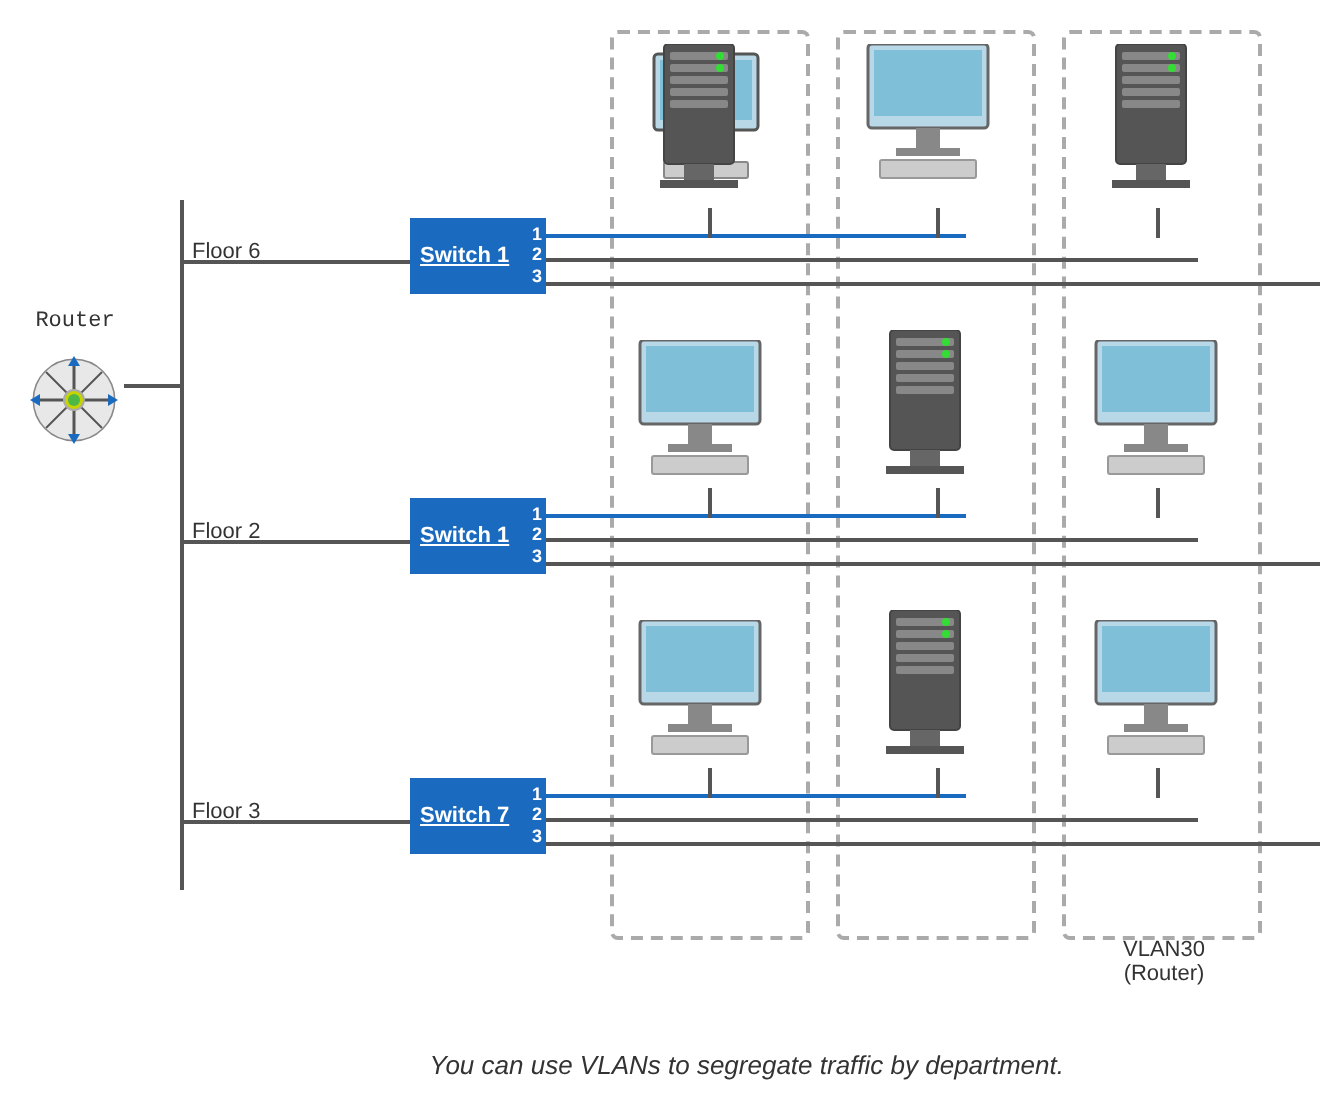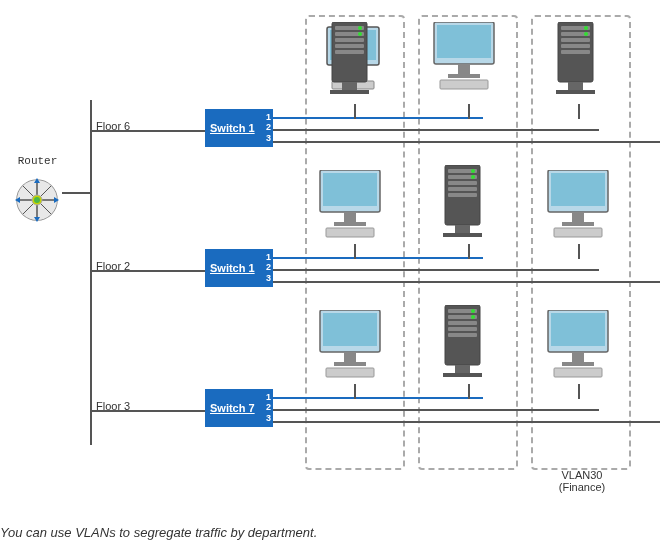--- a/index.html
+++ b/index.html
@@ -106,21 +106,21 @@
       top: 15px;
       border: 2px dashed #aaa;
       border-radius: 4px;
     }
     
     .caption {
       position: absolute;
       bottom: 10px;
       left: 0;
       width: 532px;
-      text-align: left;
+      text-align: right;
       font-style: italic;
       font-size: 13px;
       color: #333;
     }
     
     .vlan-label {
       position: absolute;
       text-align: center;
       font-size: 11px;
       color: #333;
@@ -317,18 +317,18 @@
   <div style="position:absolute;left:468px;top:104px;width:2px;height:15px;background:#555;"></div>
   <div style="position:absolute;left:468px;top:244px;width:2px;height:15px;background:#555;"></div>
   <div style="position:absolute;left:468px;top:384px;width:2px;height:15px;background:#555;"></div>
 
   <div style="position:absolute;left:578px;top:104px;width:2px;height:15px;background:#555;"></div>
   <div style="position:absolute;left:578px;top:244px;width:2px;height:15px;background:#555;"></div>
   <div style="position:absolute;left:578px;top:384px;width:2px;height:15px;background:#555;"></div>
 
   <div class="vlan-label" style="left:534px;top:469px;width:96px;">
     <span>VLAN30</span><br>
-    <span>(Finance)</span>
+    <span>(Router)</span>
   </div>
 
 </div>
 
 <div class="caption">You can use VLANs to segregate traffic by department.</div>
 
 </body></html>

